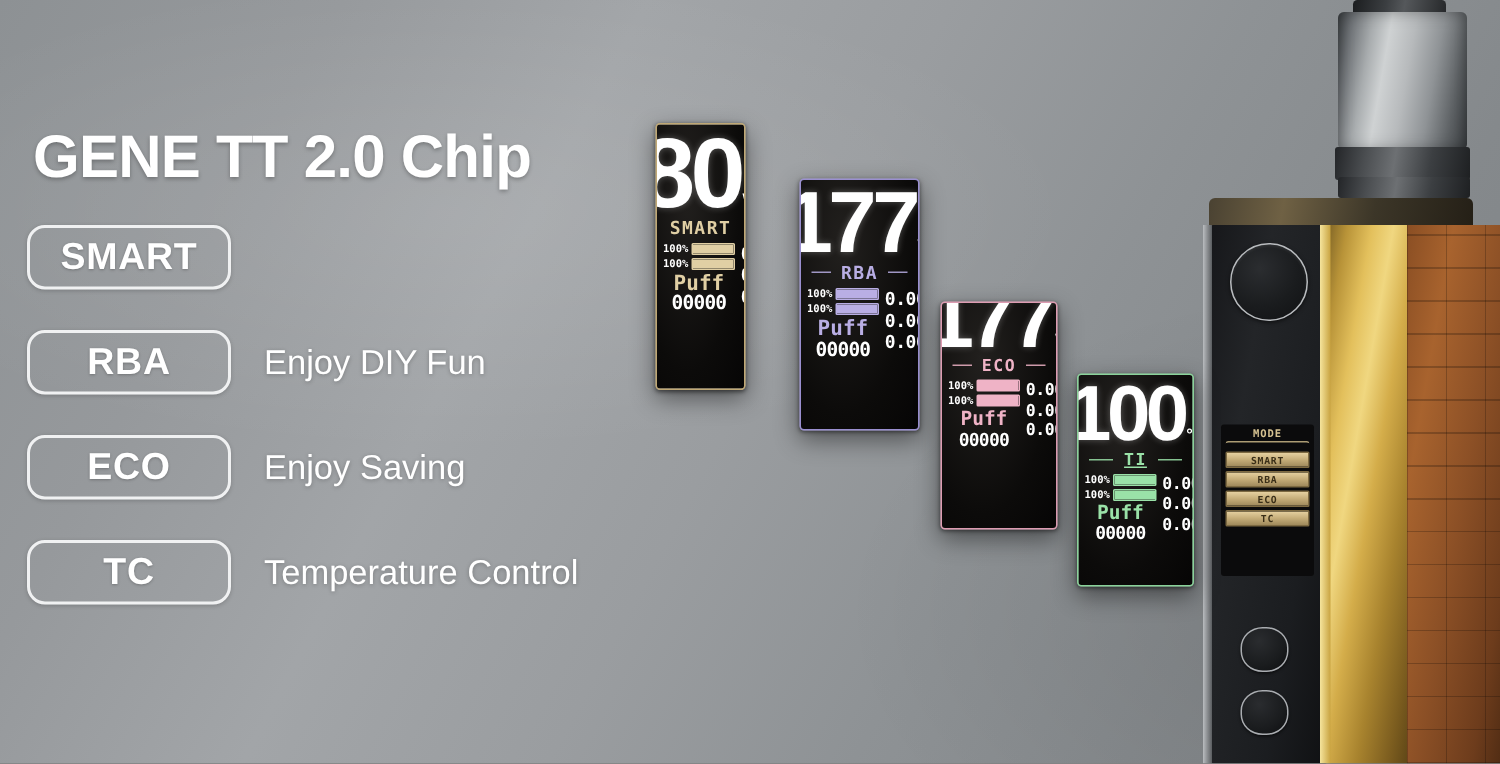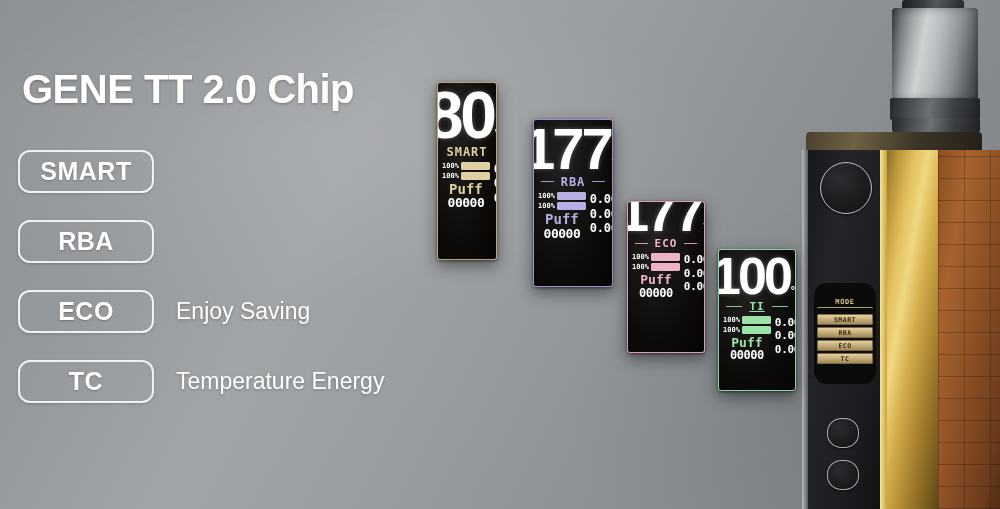--- a/index.html
+++ b/index.html
@@ -22,21 +22,21 @@
     pointer-events: none;
     background:
       radial-gradient(ellipse 60% 45% at 30% 28%, rgba(255,255,255,0.10), rgba(255,255,255,0) 70%),
       radial-gradient(ellipse 50% 60% at 92% 80%, rgba(0,0,0,0.10), rgba(0,0,0,0) 72%);
   }
 
   
   .headline {
     position: absolute;
     left: 22px;
-    top: 40px;
+    top: 56px;
     font-size: 40px;
     font-weight: bold;
     color: #ffffff;
     letter-spacing: -0.5px;
     text-shadow: 0 1px 3px rgba(0,0,0,0.28);
     z-index: 6;
     white-space: nowrap;
   }
   .feature-list {
     position: absolute;
@@ -234,22 +234,22 @@
   .fire-button {
     position: absolute;
     border-radius: 50%;
     background: radial-gradient(circle at 38% 32%, #2b2d30 0%, #1a1c1e 55%, #101113 100%);
     border: 1.5px solid #b9bcbf;
     box-shadow: 0 1px 3px rgba(0,0,0,0.6), inset 0 1px 2px rgba(255,255,255,0.08);
   }
   .mode-screen {
     position: absolute;
     background: #0b0b0c;
-    border-radius: 13px;
-    padding: 15px 0;
+    border-radius: 2px;
+    padding: 2px 0;
     box-sizing: border-box;
     overflow: hidden;
   }
   .mode-screen .ms-title {
     color: #d6c291;
     font-family: "DejaVu Sans Mono", monospace;
     font-size: 7px;
     font-weight: bold;
     text-align: center;
     letter-spacing: 0.6px;
@@ -294,30 +294,31 @@
   <h1 class="headline">GENE TT 2.0 Chip</h1>
 
   <div class="feature-list">
 
     <div class="feature-row">
       <div class="feature-pill">SMART</div>
     </div>
 
     <div class="feature-row">
       <div class="feature-pill">RBA</div>
+      <div class="feature-desc">Enjoy DIY Fun</div>
     </div>
 
     <div class="feature-row">
       <div class="feature-pill">ECO</div>
       <div class="feature-desc">Enjoy Saving</div>
     </div>
 
     <div class="feature-row">
       <div class="feature-pill">TC</div>
-      <div class="feature-desc">Temperature Energy</div>
+      <div class="feature-desc">Temperature Control</div>
     </div>
 
   </div>
 
   <div class="screen" id="screen-smart" style="left:437px; top:82px; width:60px; height:178px; border:1.5px solid #c0a874;">
     <div class="big-row">
       <span class="big-val" style="font-size:66px;">80</span>
       <span class="big-unit" style="font-size:13px;">W</span>
     </div>
     <div class="mode-strip" style="color:#e0cfa4; padding:0 5px;">

